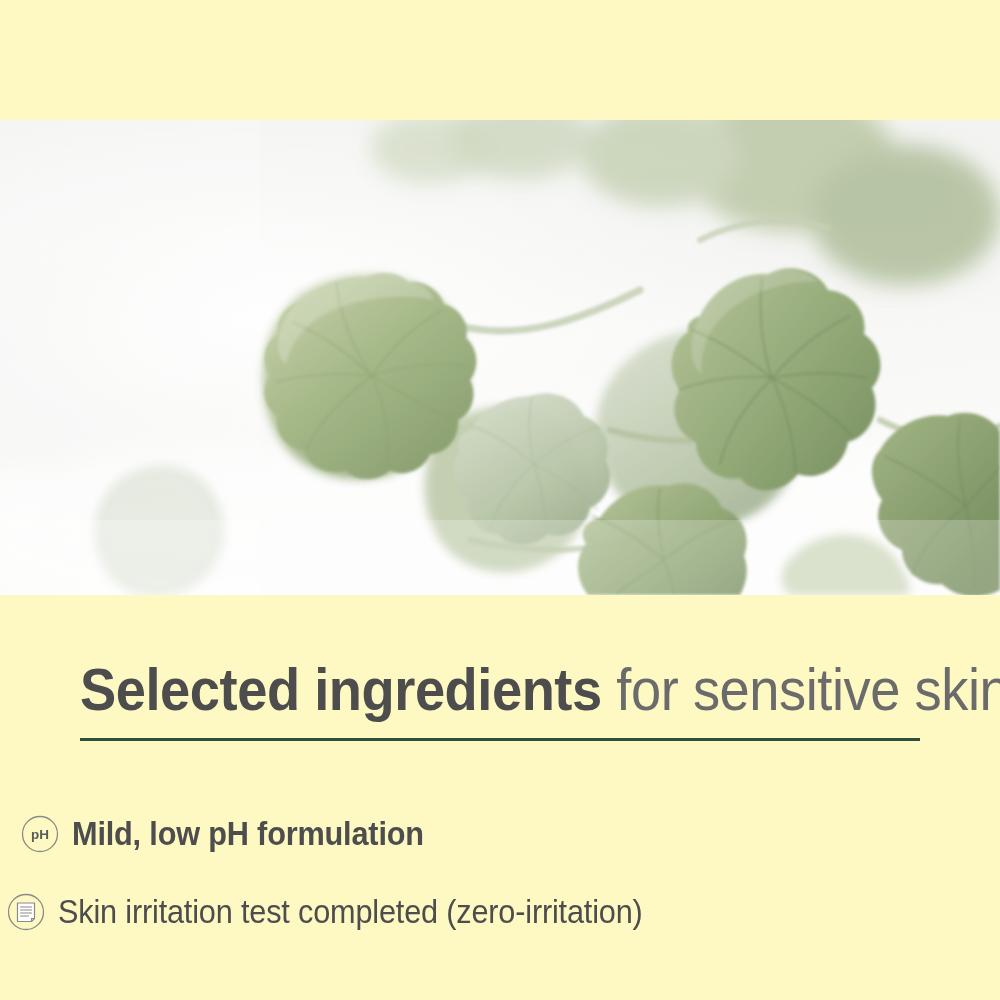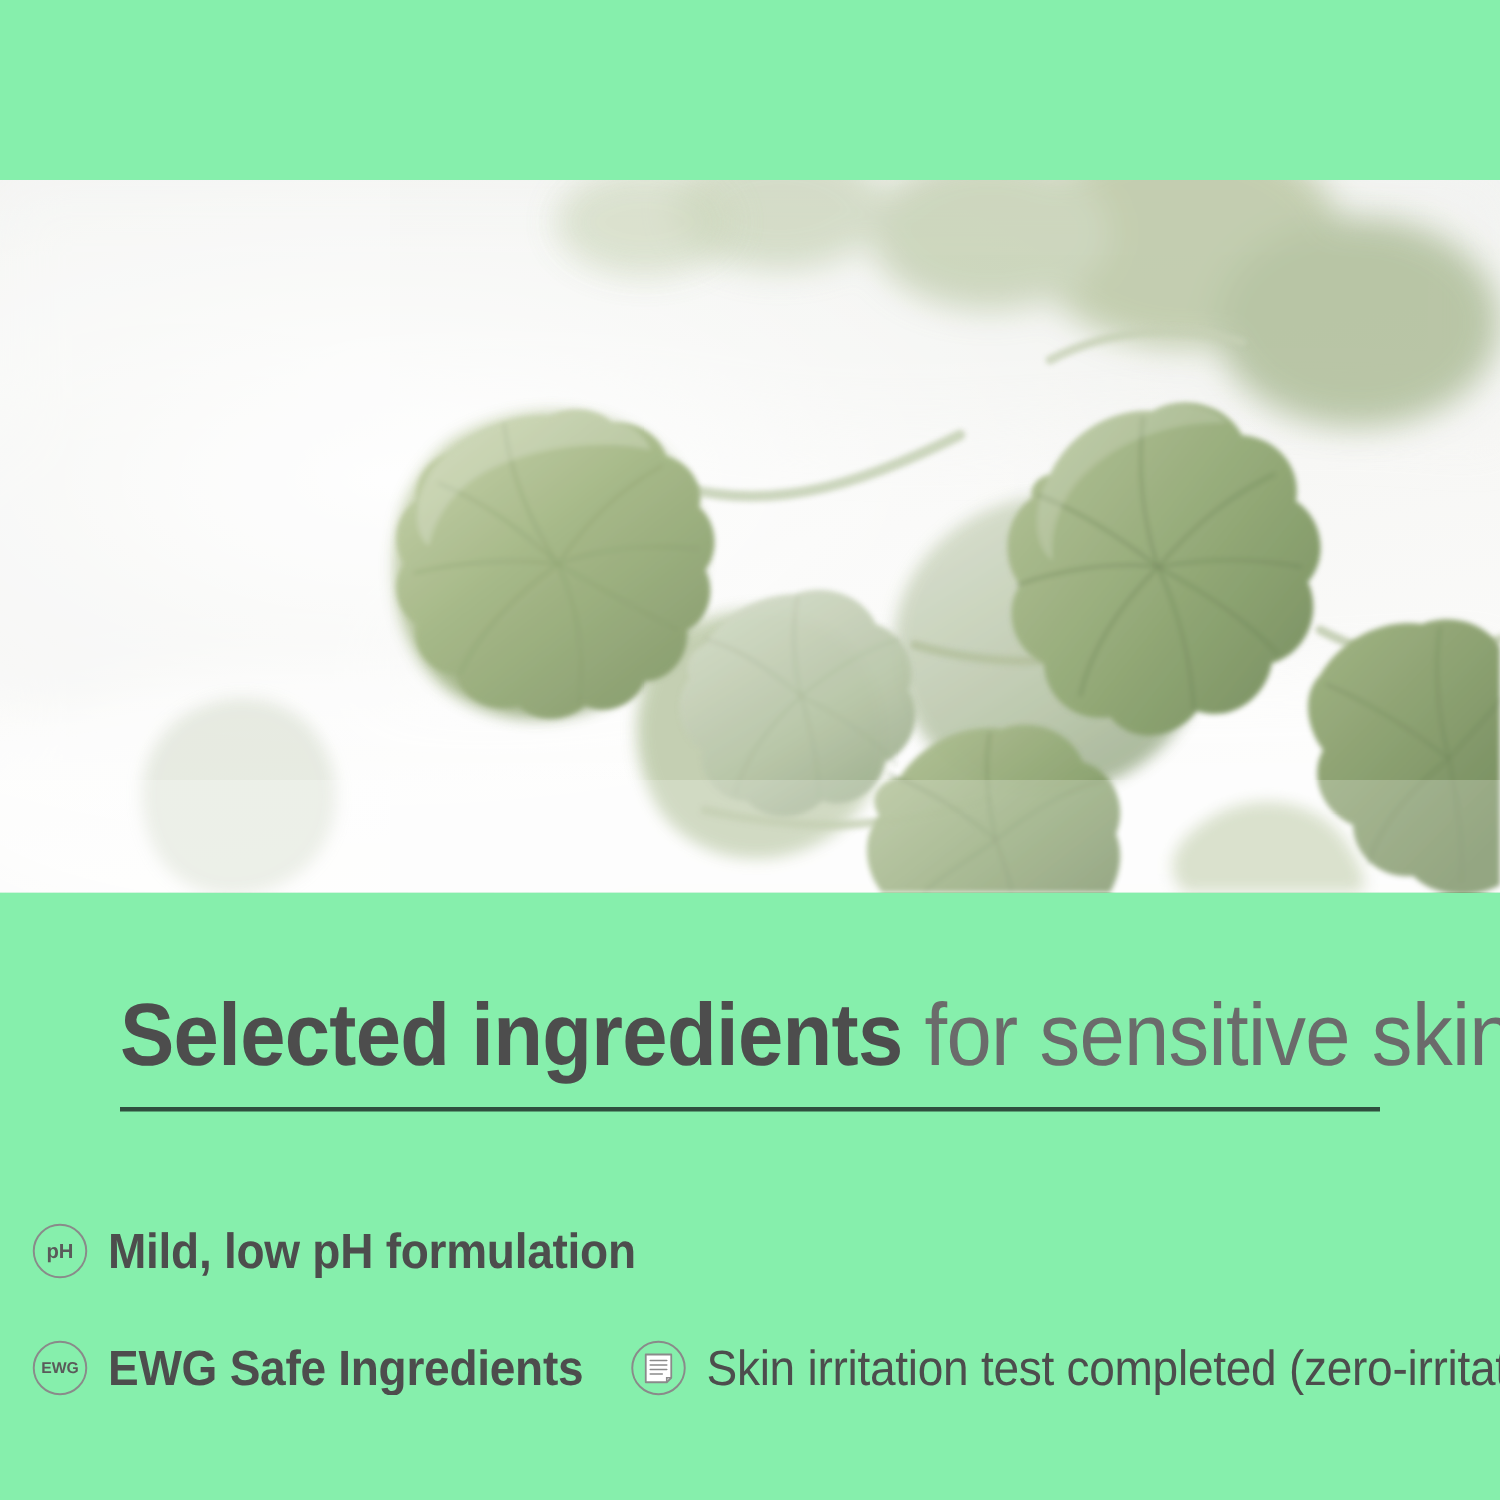--- a/index.html
+++ b/index.html
@@ -12,21 +12,21 @@
   body {
     background: #f7f7f7;
     font-family: "Liberation Sans", sans-serif;
     -webkit-font-smoothing: antialiased;
   }
 
   .page {
     position: relative;
     width: 1000px;
     height: 1000px;
-    background: #86efac;
+    background: #fef9c3;
   }
 
   
   .hero {
     position: absolute;
     left: 0;
     top: 120px;
     width: 1000px;
     height: 475px;
     overflow: hidden;
@@ -336,27 +336,20 @@
           <text x="20" y="20" text-anchor="middle" dominant-baseline="central" font-family="Liberation Sans, sans-serif" font-size="13.5" fill="#5a5a5a">pH</text>
         </svg>
         <span class="flabel">Mild, low pH formulation</span>
       </div>
 
 
     </div>
 
     <div class="frow">
 
-      <div class="fitem c1">
-        <svg class="ficon" viewBox="0 0 40 40">
-          <circle cx="20" cy="20" r="17.5" fill="none" stroke="#8a8a8a" stroke-width="1.3"></circle>
-          <text x="20" y="20" text-anchor="middle" dominant-baseline="central" font-family="Liberation Sans, sans-serif" font-size="10.5" fill="#5a5a5a">EWG</text>
-        </svg>
-        <span class="flabel">EWG Safe Ingredients</span>
-      </div>
 
       <div class="fitem c2">
         <svg class="ficon" viewBox="0 0 40 40">
           <circle cx="20" cy="20" r="17.5" fill="none" stroke="#8a8a8a" stroke-width="1.3"></circle>
           <path d="M11.5,11 L28.5,11 L28.5,26.5 L25.5,29.5 L11.5,29.5 Z" fill="#ffffff" stroke="#8a8a8a" stroke-width="1.2" stroke-linejoin="round"></path>
           <path d="M28.5,26.5 L25.5,26.5 L25.5,29.5" fill="none" stroke="#8a8a8a" stroke-width="1.1"></path>
           <g stroke="#8a8a8a" stroke-width="1.1" stroke-linecap="round">
             <line x1="14.5" y1="15" x2="25.5" y2="15"></line>
             <line x1="14.5" y1="18" x2="25.5" y2="18"></line>
             <line x1="14.5" y1="21" x2="25.5" y2="21"></line>

